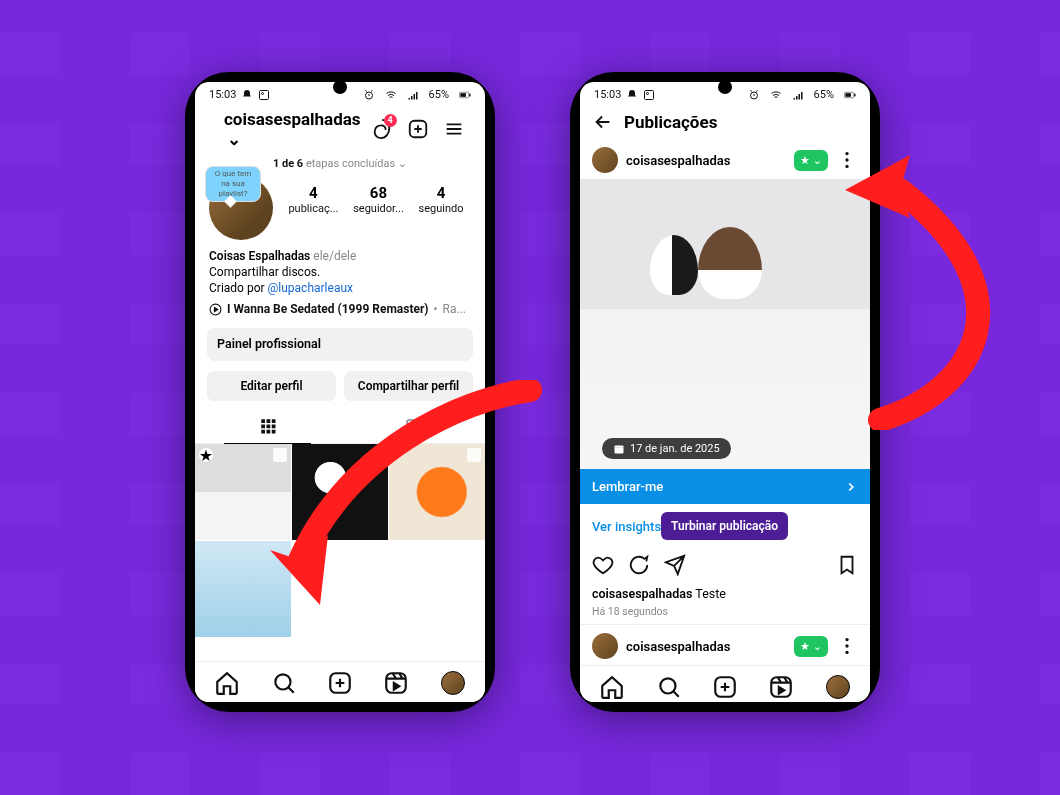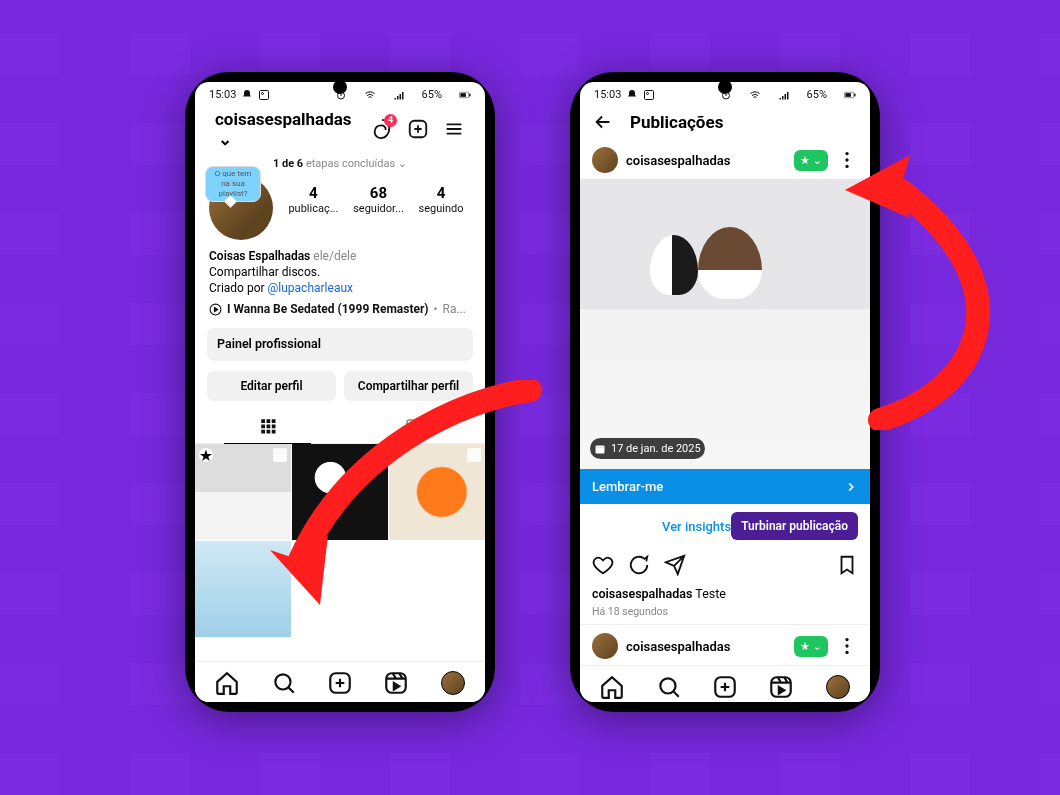--- a/index.html
+++ b/index.html
@@ -9,23 +9,23 @@
     repeating-linear-gradient(0deg,transparent 0 42px,#6a1fd0 42px 90px),
     repeating-linear-gradient(90deg,transparent 0 60px,#6a1fd0 60px 130px);
     mix-blend-mode:normal}
   .stage{position:absolute;inset:0}
   .phone{position:absolute;width:310px;height:640px;border-radius:44px;background:#000;padding:10px;box-shadow:0 8px 40px rgba(0,0,0,.4)}
   .phone.left{left:185px;top:72px}
   .phone.right{left:570px;top:72px}
   .screen{width:100%;height:100%;border-radius:14px;background:#fff;overflow:hidden;display:flex;flex-direction:column;position:relative}
   .camhole{position:absolute;top:8px;left:50%;width:14px;height:14px;border-radius:50%;background:#000;transform:translateX(-50%);z-index:5}
   .statusbar{display:flex;justify-content:space-between;align-items:center;font-size:11px;padding:6px 14px 2px;color:#111;z-index:2;position:relative}
-  .statusbar .right{display:flex;gap:17px;align-items:center}
+  .statusbar .right{display:flex;gap:10px;align-items:center}
   .statusbar svg,.statusbar .glyph{width:12px;height:12px}
-  .header{display:flex;gap:10px;padding:6px 20px}
+  .header{display:flex;gap:10px;padding:6px 29px}
   .header .title{font-weight:700;font-size:17px}
   .chev{display:inline-block;margin-left:3px}
   .hicons{margin-left:auto;display:flex;gap:14px;align-items:center}
   .iconbtn{width:22px;height:22px;display:flex;align-items:center;justify-content:center;position:relative}
   .badge{position:absolute;top:-4px;right:-4px;background:#ff2d55;color:#fff;font-size:9px;border-radius:8px;min-width:13px;height:13px;line-height:13px;text-align:center;font-weight:700;padding:0 2px}
   .progress{text-align:center;font-size:11px;color:#111;padding:2px 0 6px}
   .progress span.gray{color:#888}
   .prow{display:flex;gap:4px;padding:0 14px;align-items:flex-start}
   .avwrap{position:relative;width:68px}
   .avatar{width:64px;height:64px;border-radius:50%;background:linear-gradient(135deg,#9b6e3c 0%,#5e431f 70%);display:block}
@@ -49,33 +49,33 @@
   .tab{flex:1;display:flex;align-items:center;justify-content:center;padding:8px 0;position:relative}
   .tab.active:after{content:"";position:absolute;left:20%;right:20%;bottom:-1px;height:1.5px;background:#000}
   .grid{display:grid;grid-template-columns:repeat(3,1fr);gap:1px;background:#fff}
   .cell{aspect-ratio:1/1;background:#ccc;position:relative;overflow:hidden}
   .cell .pin{position:absolute;top:4px;left:4px;width:14px;height:14px;border-radius:50%;background:#fff;display:flex;align-items:center;justify-content:center}
   .cell .cal{position:absolute;top:4px;right:4px;width:14px;height:14px;background:rgba(255,255,255,.85);border-radius:2px}
   .bottomnav{margin-top:auto;display:flex;justify-content:space-around;align-items:center;padding:8px 4px 6px;border-top:1px solid #eee;background:#fff}
   .bottomnav .iconbtn{width:26px;height:26px}
   .navav{width:24px;height:24px;border-radius:50%;background:linear-gradient(135deg,#9b6e3c,#5e431f);border:1px solid #000}
   
-  .r-head{display:flex;align-items:center;gap:16px;padding:8px 12px}
+  .r-head{display:flex;align-items:center;gap:10px;padding:8px 12px}
   .r-head .title{font-size:17px;font-weight:700}
   .postbar{display:flex;align-items:center;gap:8px;padding:6px 12px}
   .miniav{width:26px;height:26px;border-radius:50%;background:linear-gradient(135deg,#9b6e3c,#5e431f)}
   .postbar .uname{font-size:13px;font-weight:600;flex:1}
   .greenbtn{background:#1ec561;border:none;border-radius:6px;color:#fff;padding:4px 6px;display:flex;align-items:center;gap:3px;font-size:11px}
   .photo{width:100%;aspect-ratio:1/1;background:linear-gradient(#e6e6e8 0%,#e6e6e8 45%,#f2f2f2 45%,#f6f6f6 100%);position:relative}
   .cat{position:absolute;width:48px;height:60px;background:#2b2b2b;border-radius:50% 50% 40% 40%/60% 60% 40% 40%}
   .cat.a{top:56px;left:70px;background:linear-gradient(90deg,#fff 45%,#1a1a1a 45%)}
   .cat.b{top:48px;left:118px;width:64px;height:72px;background:linear-gradient(180deg,#6b4a34 0%,#6b4a34 60%,#fff 60%)}
-  .datechip{position:absolute;left:10px;bottom:10px;background:rgba(0,0,0,.75);color:#fff;font-size:11px;padding:4px 4px;border-radius:13px;display:flex;align-items:center;gap:5px}
+  .datechip{position:absolute;left:22px;bottom:10px;background:rgba(0,0,0,.75);color:#fff;font-size:11px;padding:4px 11px;border-radius:13px;display:flex;align-items:center;gap:5px}
   .remind{background:#0a8fe6;color:#fff;display:flex;align-items:center;justify-content:space-between;padding:10px 12px;font-size:13px;font-weight:500}
-  .insrow{display:flex;align-items:center;justify-content:flex-end;padding:8px 12px}
+  .insrow{display:flex;align-items:center;justify-content:flex-start;padding:8px 12px}
   .insrow .link{color:#0a8fe6;font-size:13px;font-weight:500}
   .boost{background:#4c1d95;color:#fff;border:none;border-radius:6px;padding:7px 10px;font-size:12px;font-weight:600}
   .actrow{display:flex;align-items:center;gap:14px;padding:6px 12px}
   .actrow .spacer{flex:1}
   .cap{padding:4px 12px;font-size:12.5px}
   .cap .u{font-weight:600}
   .time{padding:0 12px 6px;font-size:10.5px;color:#888}
   
   .arrow{position:absolute;pointer-events:none}
   svg{display:block}

